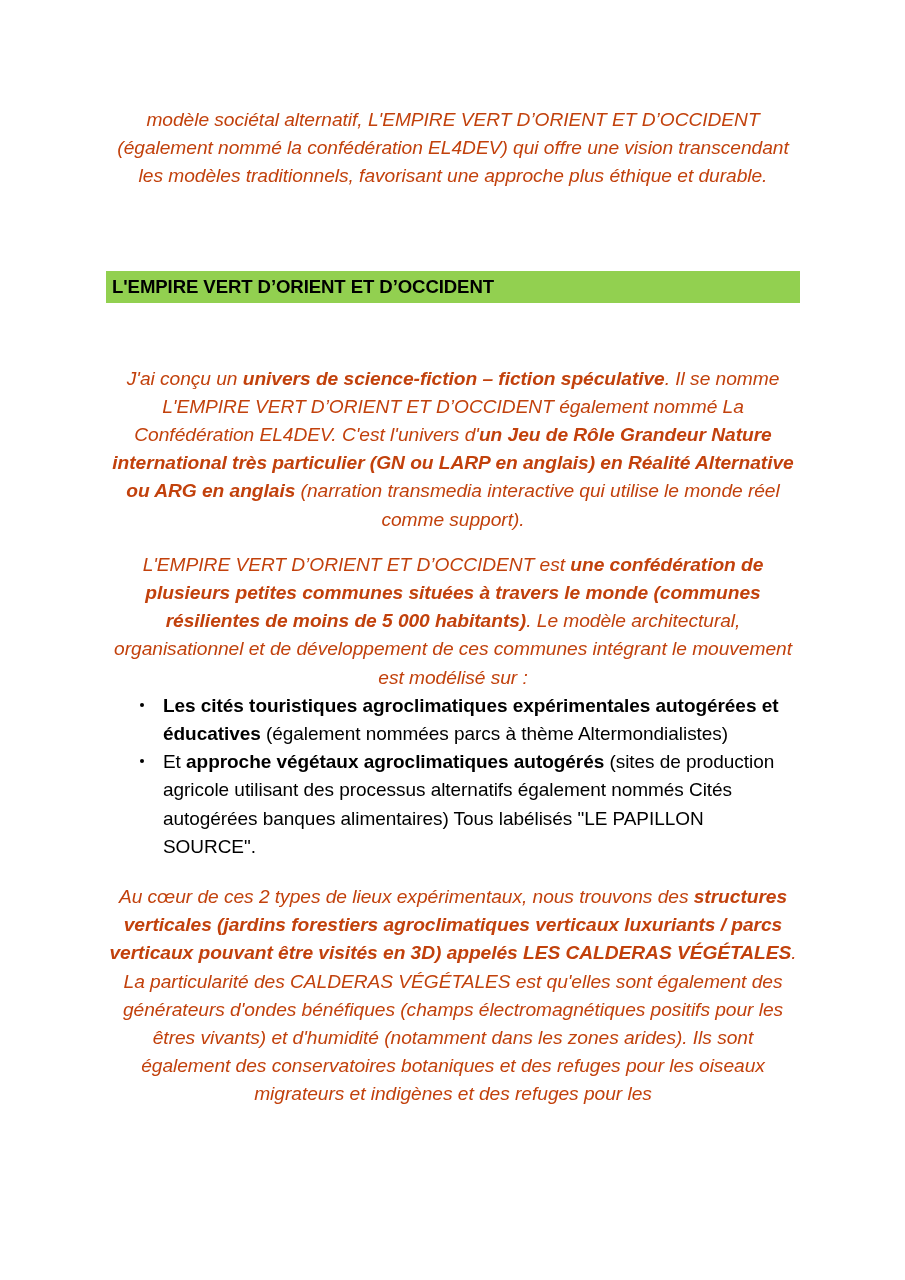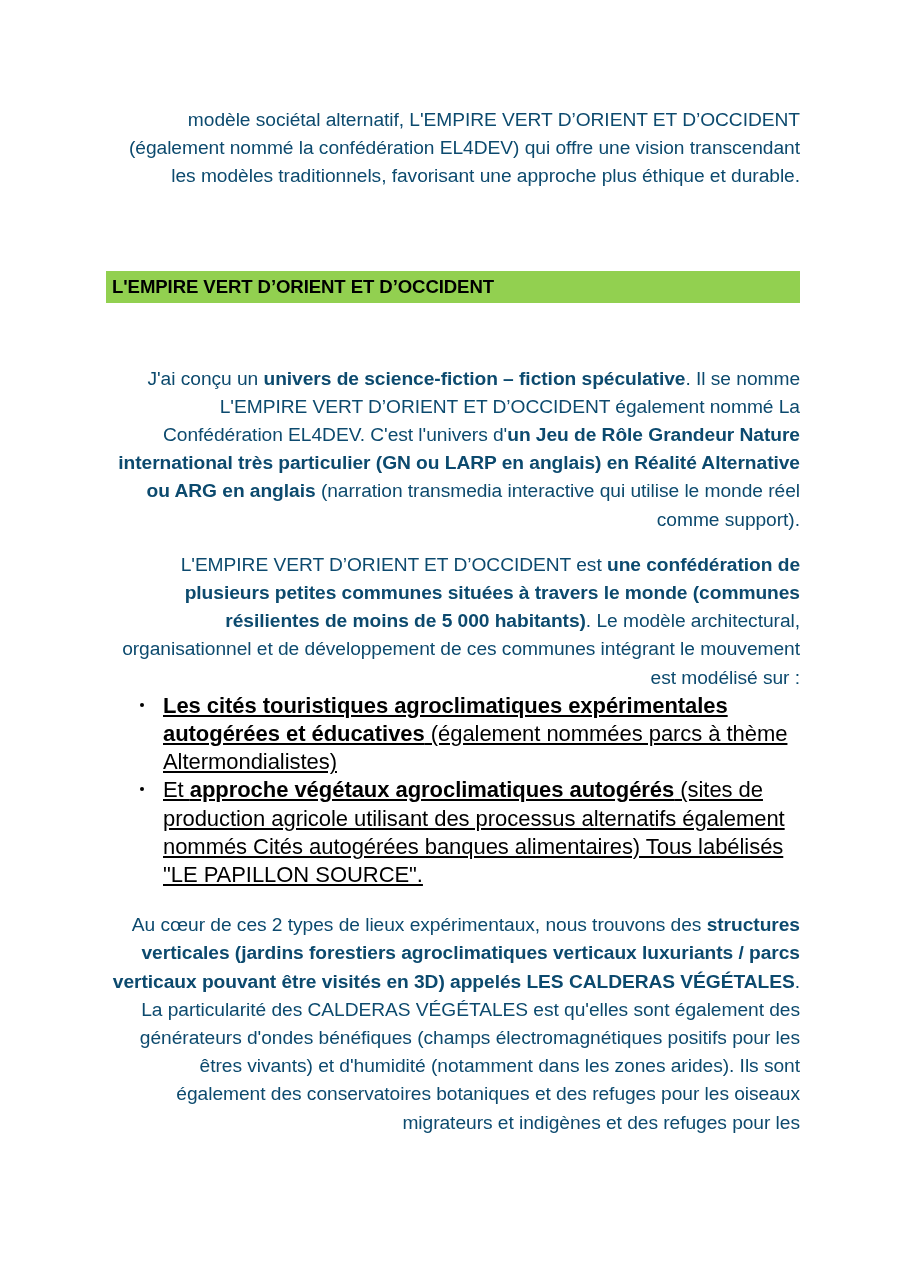--- a/index.html
+++ b/index.html
@@ -24,23 +24,24 @@
   .content {
     position: absolute;
     left: 106px;
     top: 106px;
     width: 694px;
   }
   p.para {
     margin: 0;
     font-size: 19.2px;
     line-height: 28.2px;
-    color: #0c4a6e;
-    text-align: right;
+    color: #c2410c;
+    text-align: center;
     letter-spacing: -0.05px;
+    font-style: italic;
   }
   .gap-after-intro {
     height: 80px;
   }
   .gap-after-banner {
     height: 62px;
   }
   .para-gap {
     height: 17px;
   }
@@ -62,24 +63,23 @@
   }
   ul.bullets {
     margin: 0;
     padding: 0;
     list-style: none;
   }
   ul.bullets li {
     position: relative;
     margin: 0;
     padding-left: 57px;
-    font-size: 22px;
+    font-size: 19px;
     line-height: 28.2px;
     letter-spacing: -0.05px;
-    text-decoration: underline;
   }
   ul.bullets li .bullet-dot {
     position: absolute;
     left: 34px;
     top: 11px;
     width: 4px;
     height: 4px;
     background: #000000;
     border-radius: 50%;
     display: block;

